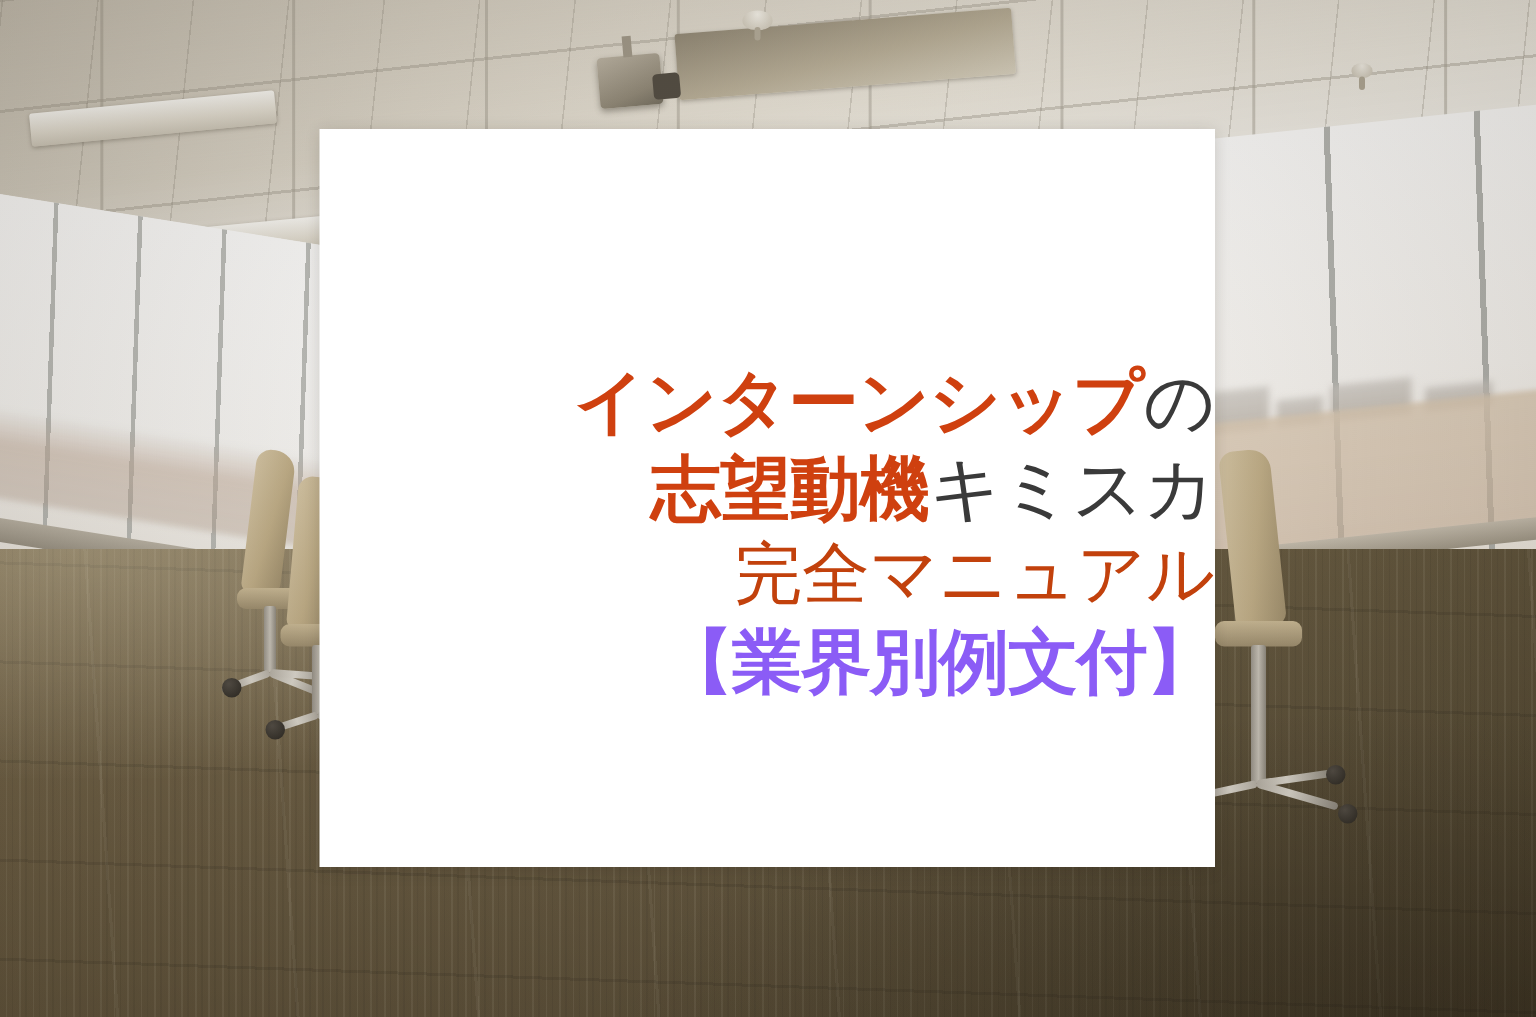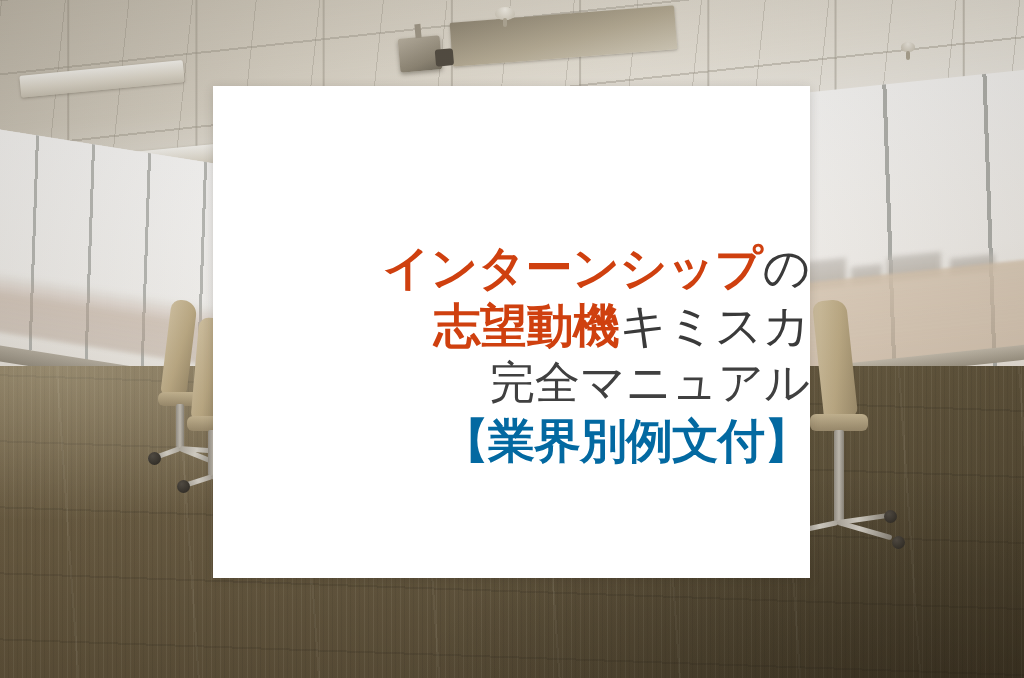--- a/index.html
+++ b/index.html
@@ -325,26 +325,26 @@
   }
 
   .hl-line {
     display: block;
     white-space: nowrap;
     letter-spacing: -0.5px;
   }
 
   .hl-1 { font-size: 47px; font-weight: bold; margin-bottom: 11px; }
   .hl-2 { font-size: 47px; font-weight: bold; margin-bottom: 11px; }
-  .hl-3 { font-size: 45px; font-weight: normal; color: #404040; margin-bottom: 12px; letter-spacing: 0px; }
+  .hl-3 { font-size: 45px; font-weight: normal; color: #c2410c; margin-bottom: 12px; letter-spacing: 0px; }
   .hl-4 { font-size: 47px; font-weight: bold; letter-spacing: -1px; }
 
   .em-orange { color: #cf400f; }
   .em-dark   { color: #3a3a3a; font-weight: normal; }
-  .em-blue   { color: #0369a1; padding-left: 48px; }
+  .em-blue   { color: #8b5cf6; padding-left: 48px; }
 
   
   .logo {
     display: flex;
     align-items: center;
     justify-content: center;
     gap: 9px;
     margin-top: 62px;
   }
   .logo-star { width: 56px; height: 58px; display: block; }

